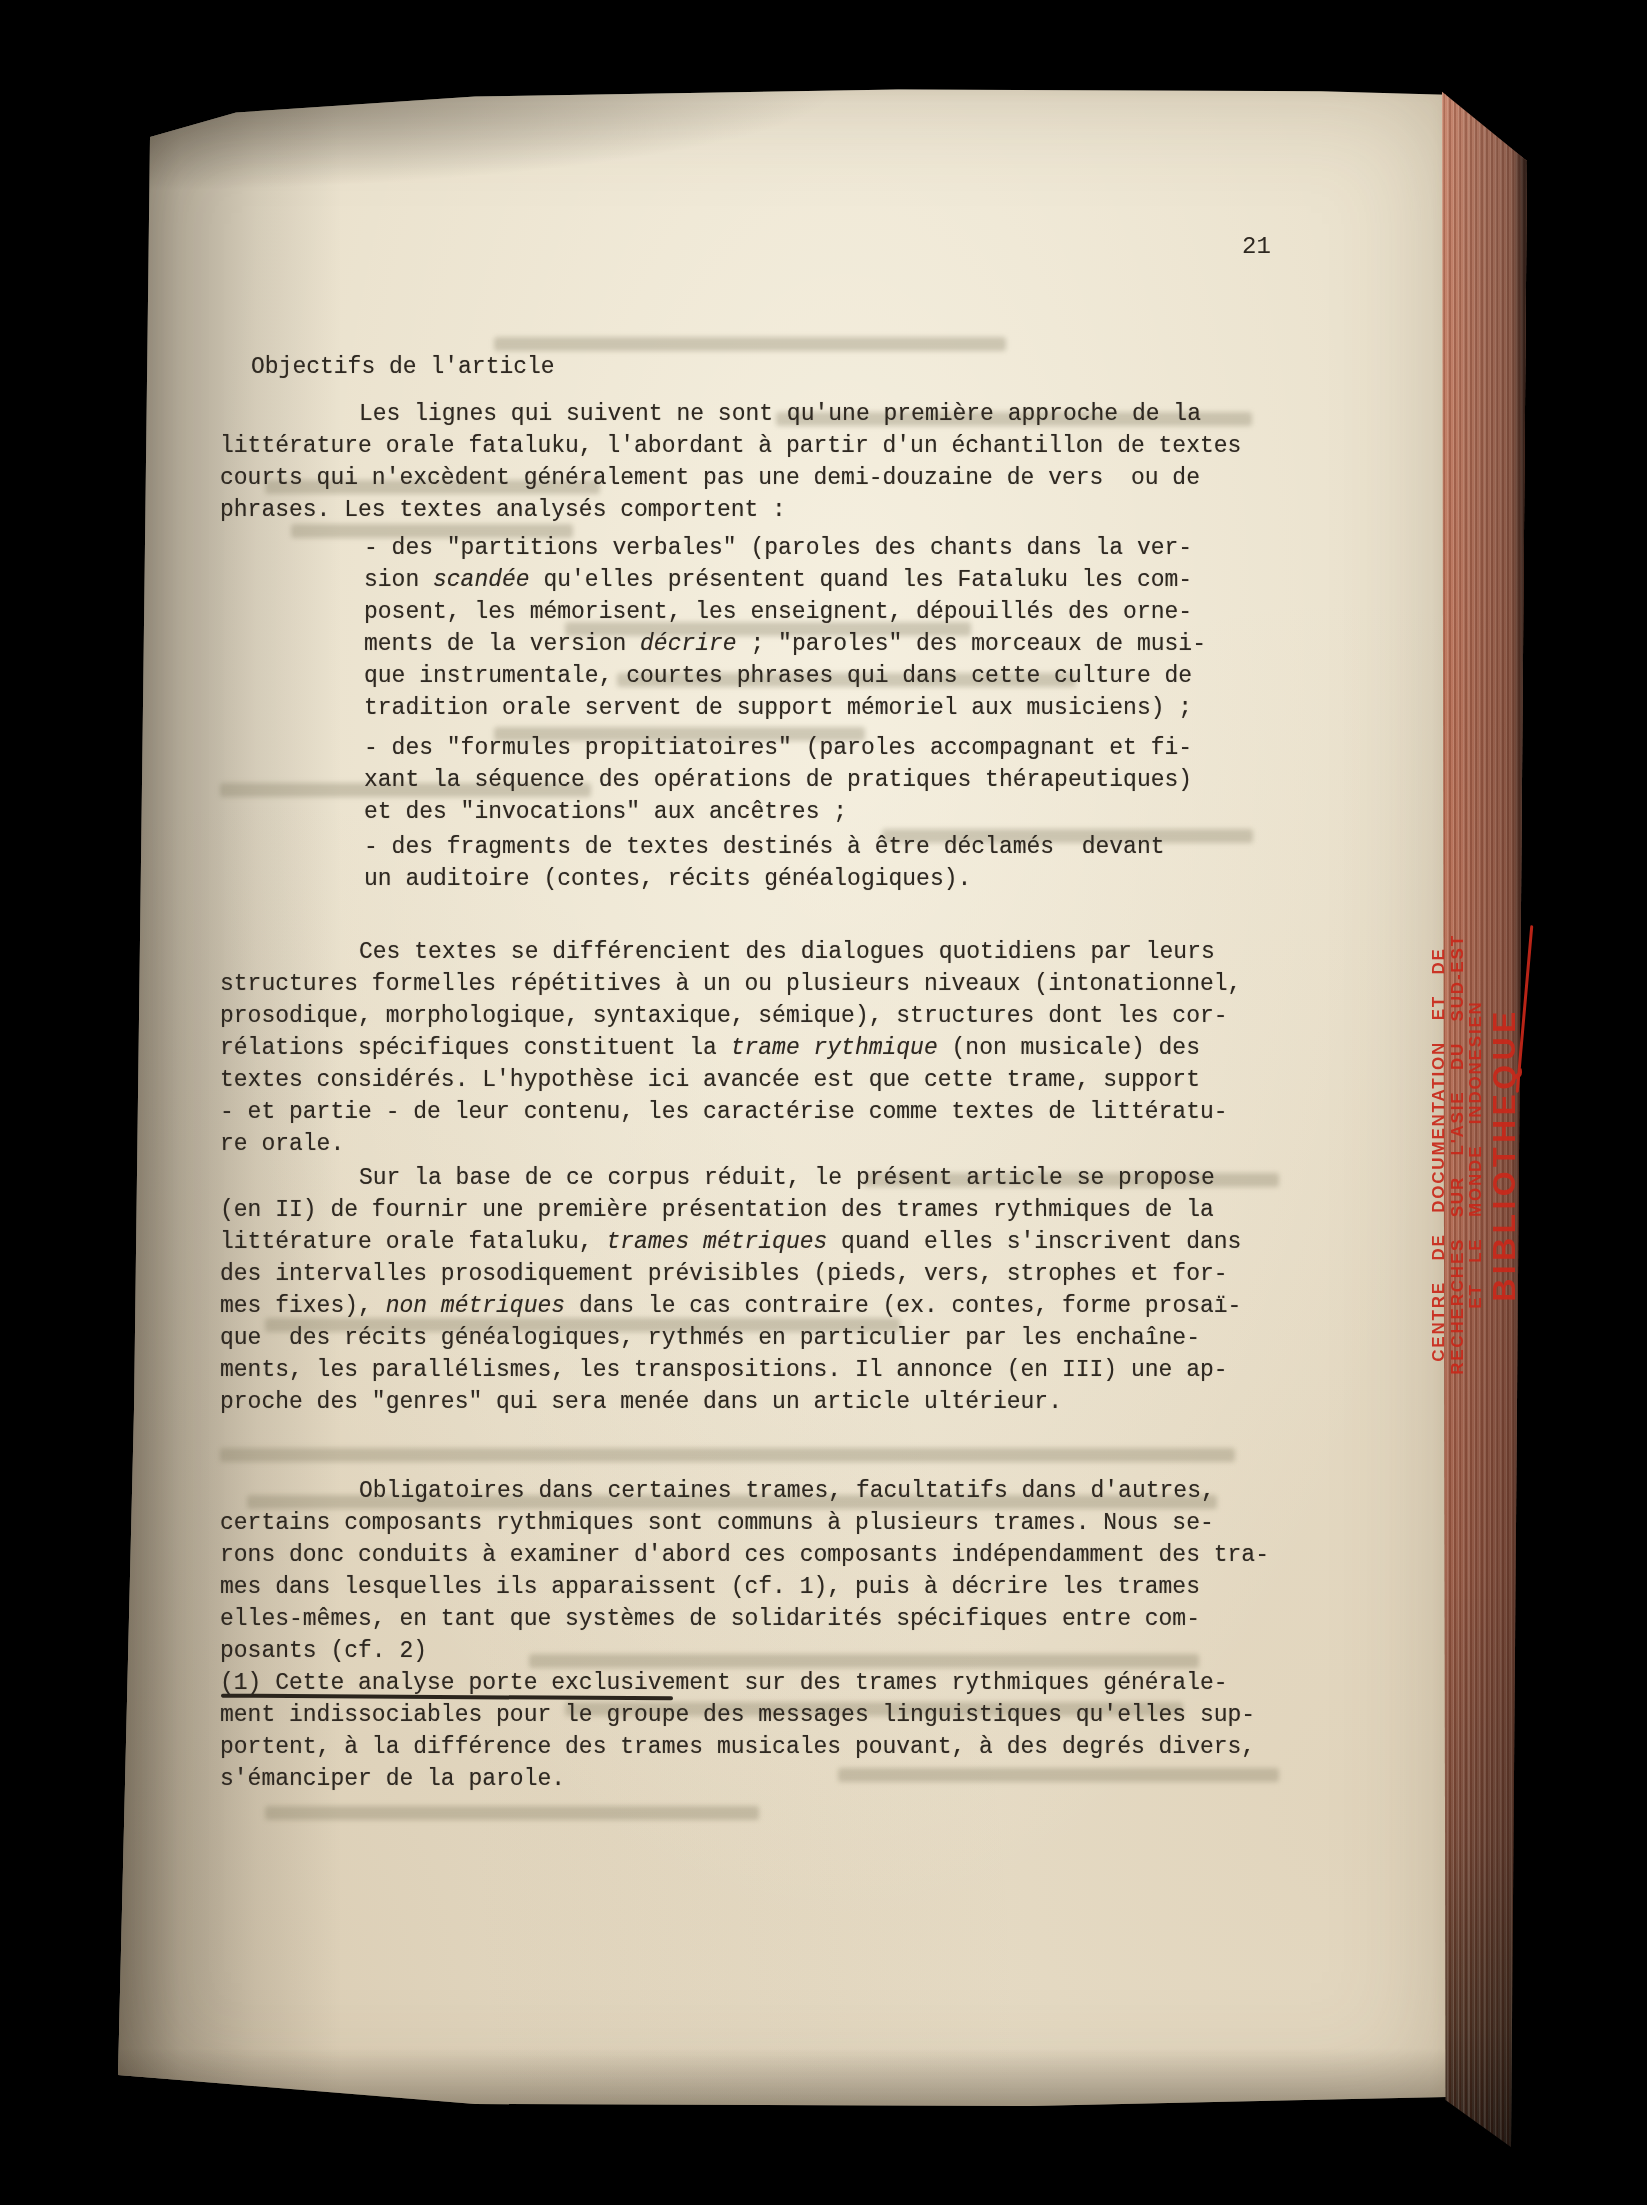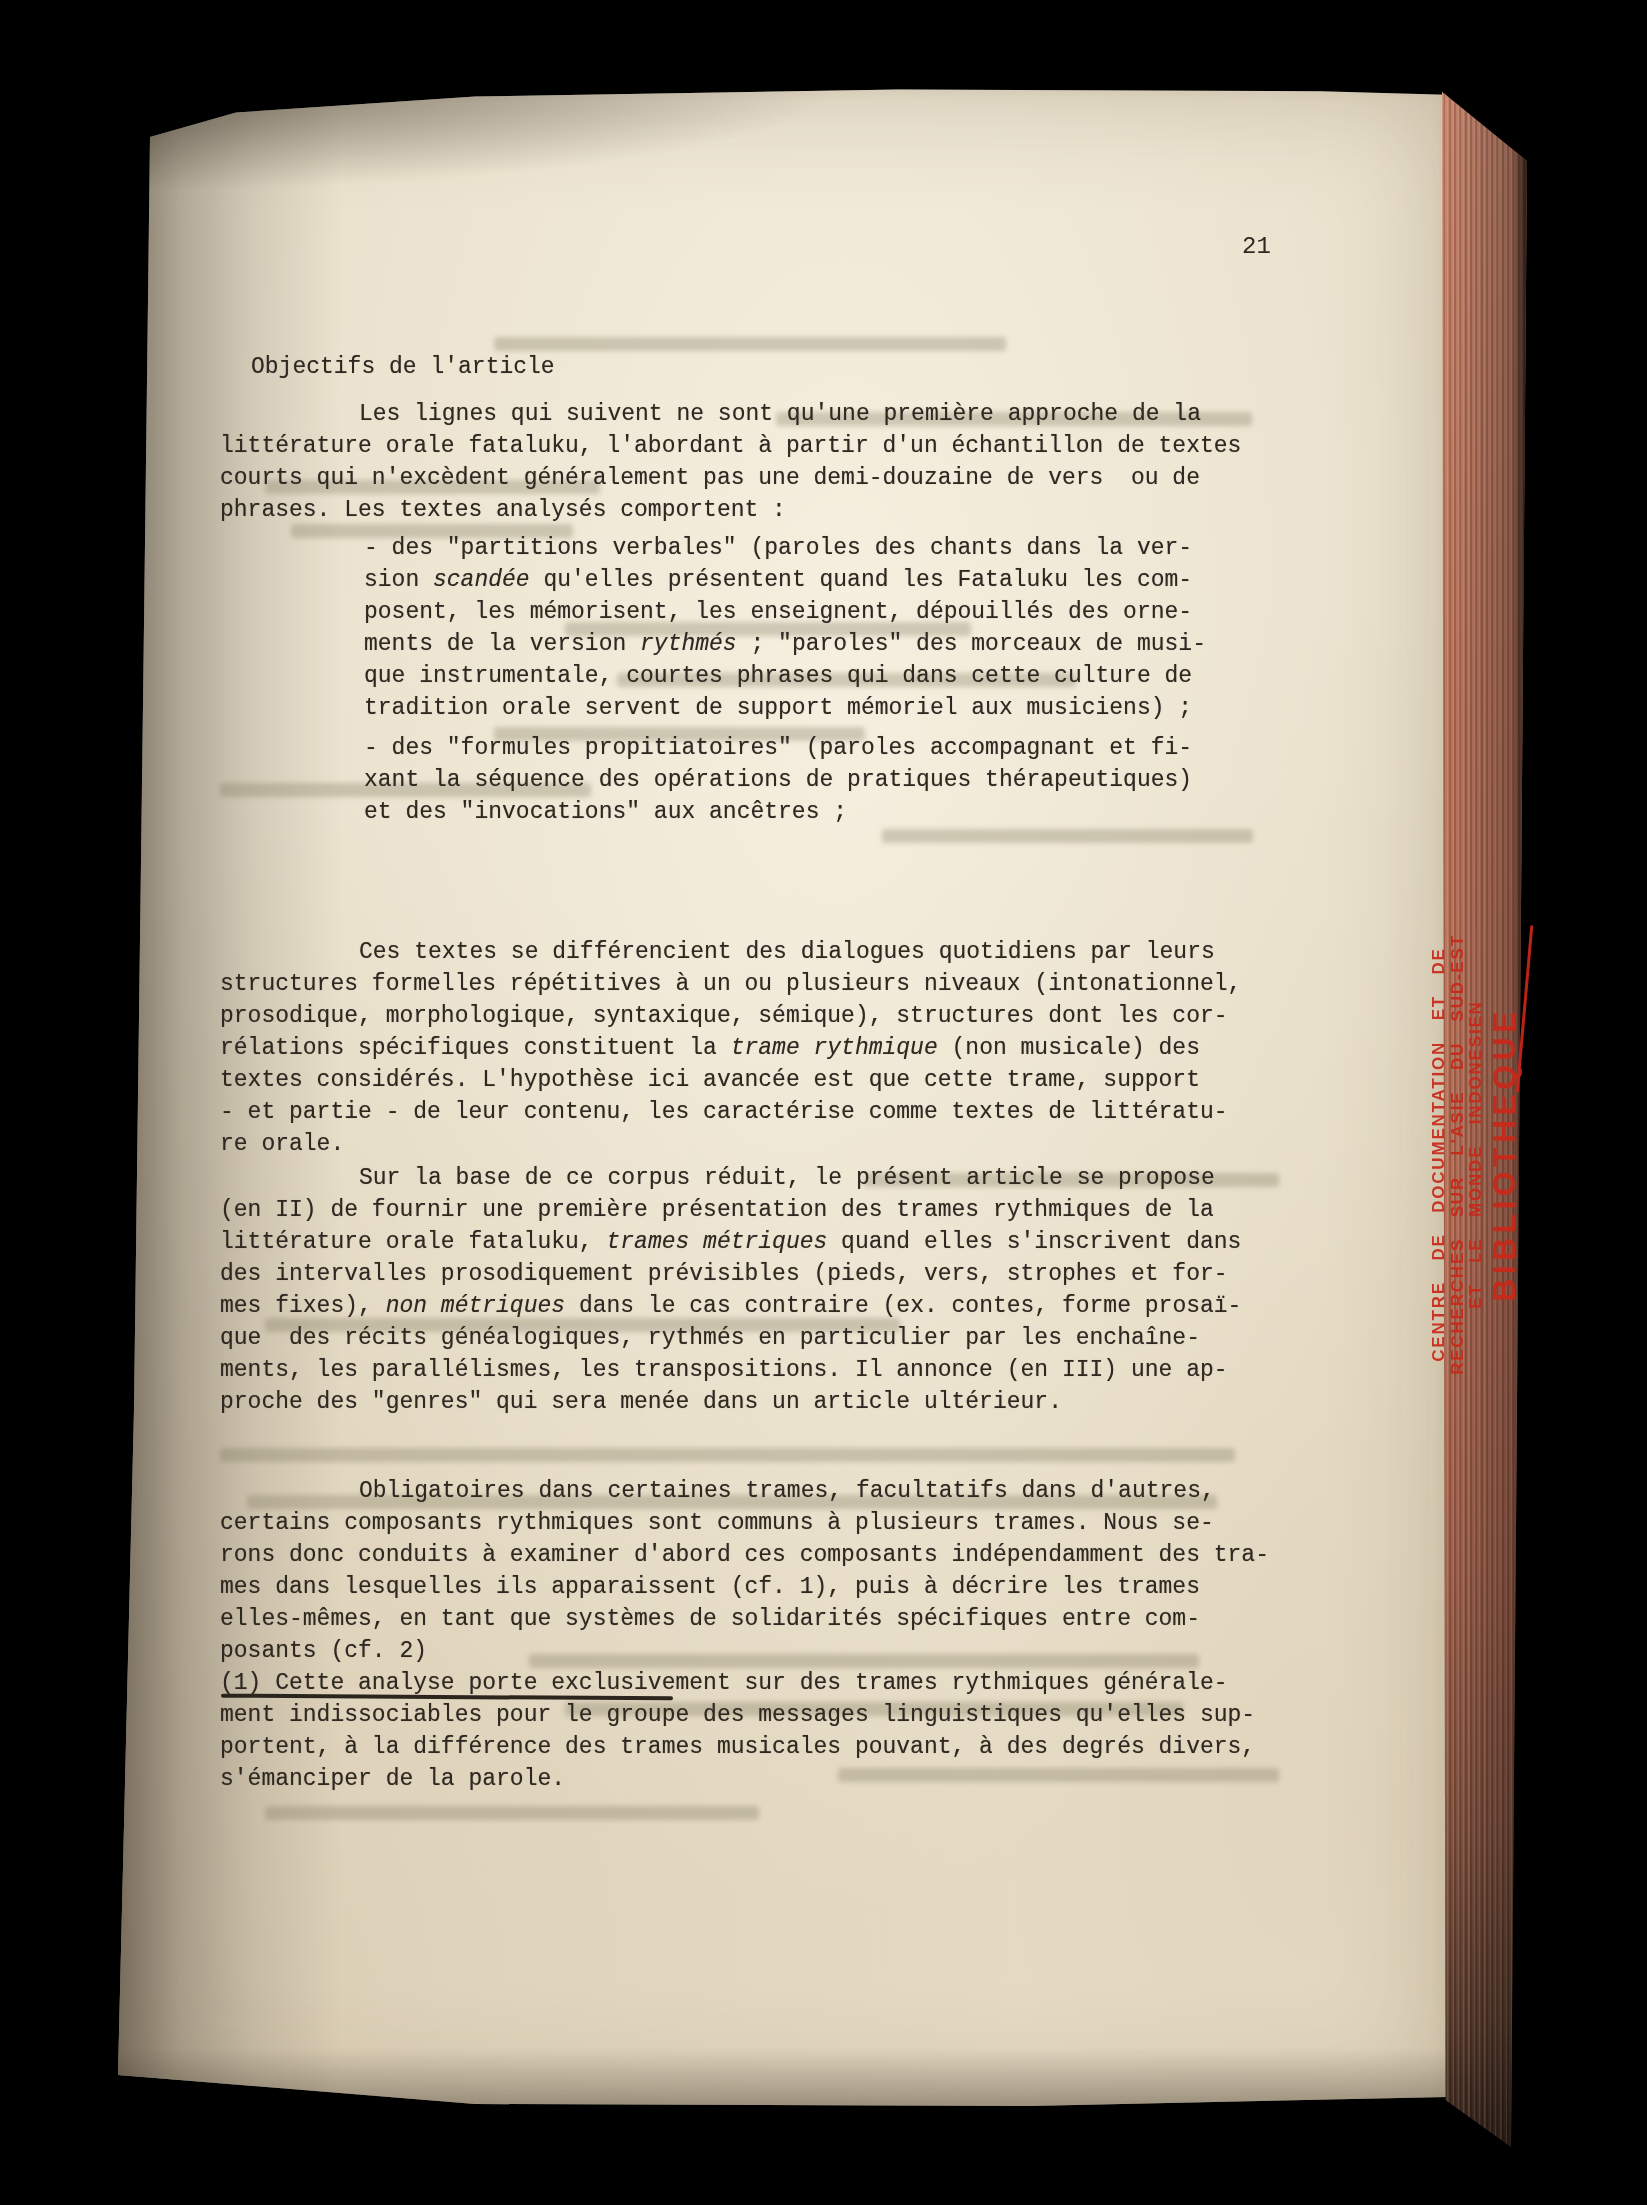--- a/index.html
+++ b/index.html
@@ -119,26 +119,28 @@
 
   <div class="txt art-heading">Objectifs de l'article</div>
 
   <div class="txt indent" style="top:312px">Les lignes qui suivent ne sont qu'une première approche de la
 littérature orale fataluku, l'abordant à partir d'un échantillon de textes
 courts qui n'excèdent généralement pas une demi-douzaine de vers  ou de
 phrases. Les textes analysés comportent :</div>
   <div class="txt bullet" style="top:446px">- des "partitions verbales" (paroles des chants dans la ver-
 sion <em>scandée</em> qu'elles présentent quand les Fataluku les com-
 posent, les mémorisent, les enseignent, dépouillés des orne-
-ments de la version <em>rythmés</em> ; "paroles" des morceaux de musi-
+ments de la version <em>décrire</em> ; "paroles" des morceaux de musi-
 que instrumentale, courtes phrases qui dans cette culture de
 tradition orale servent de support mémoriel aux musiciens) ;</div>
   <div class="txt bullet" style="top:646px">- des "formules propitiatoires" (paroles accompagnant et fi-
 xant la séquence des opérations de pratiques thérapeutiques)
 et des "invocations" aux ancêtres ;</div>
+  <div class="txt bullet" style="top:745px">- des fragments de textes destinés à être déclamés  devant
+un auditoire (contes, récits généalogiques).</div>
   <div class="txt indent" style="top:1076px">Sur la base de ce corpus réduit, le présent article se propose
 (en II) de fournir une première présentation des trames rythmiques de la
 littérature orale fataluku, <em>trames métriques</em> quand elles s'inscrivent dans
 des intervalles prosodiquement prévisibles (pieds, vers, strophes et for-
 mes fixes), <em>non métriques</em> dans le cas contraire (ex. contes, forme prosaï-
 que  des récits généalogiques, rythmés en particulier par les enchaîne-
 ments, les parallélismes, les transpositions. Il annonce (en III) une ap-
 proche des "genres" qui sera menée dans un article ultérieur.</div>
   <div class="txt indent" style="top:850px">Ces textes se différencient des dialogues quotidiens par leurs
 structures formelles répétitives à un ou plusieurs niveaux (intonationnel,

